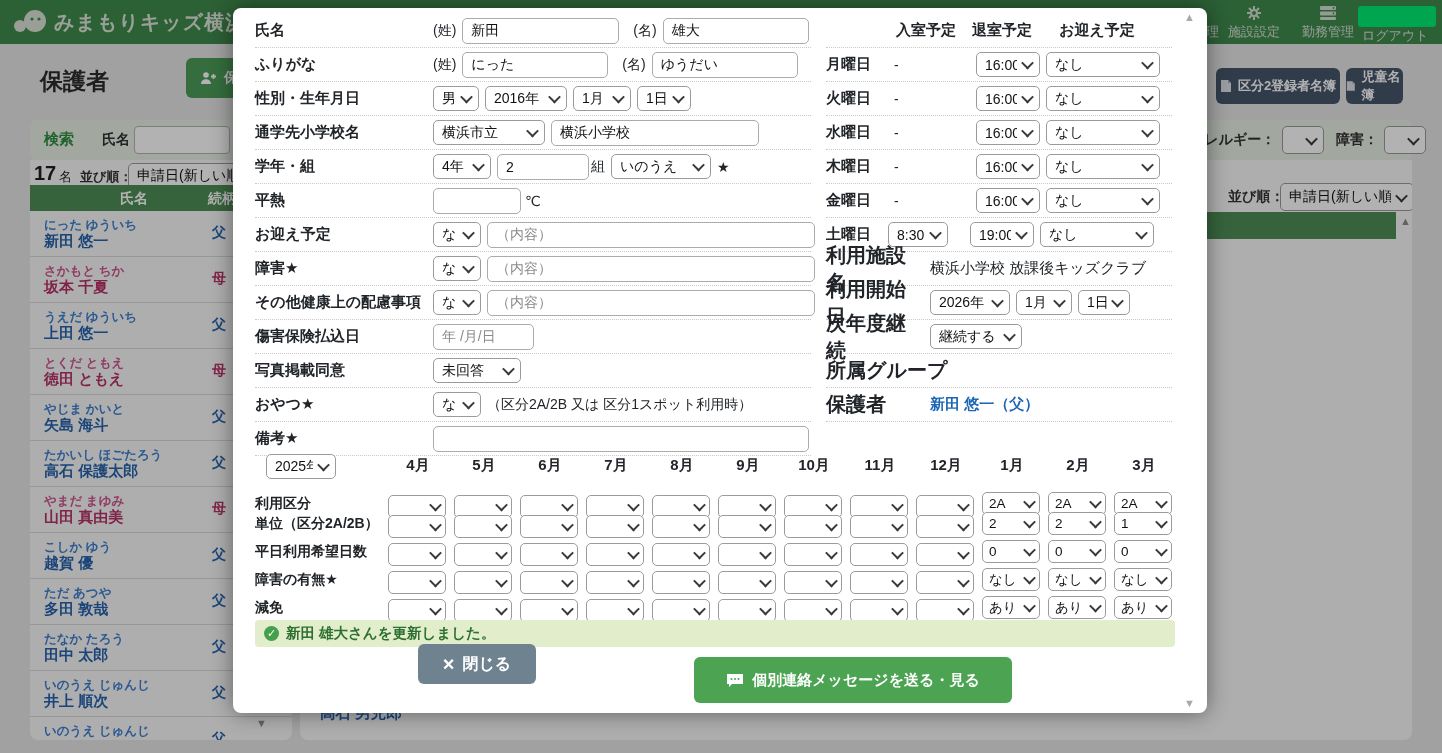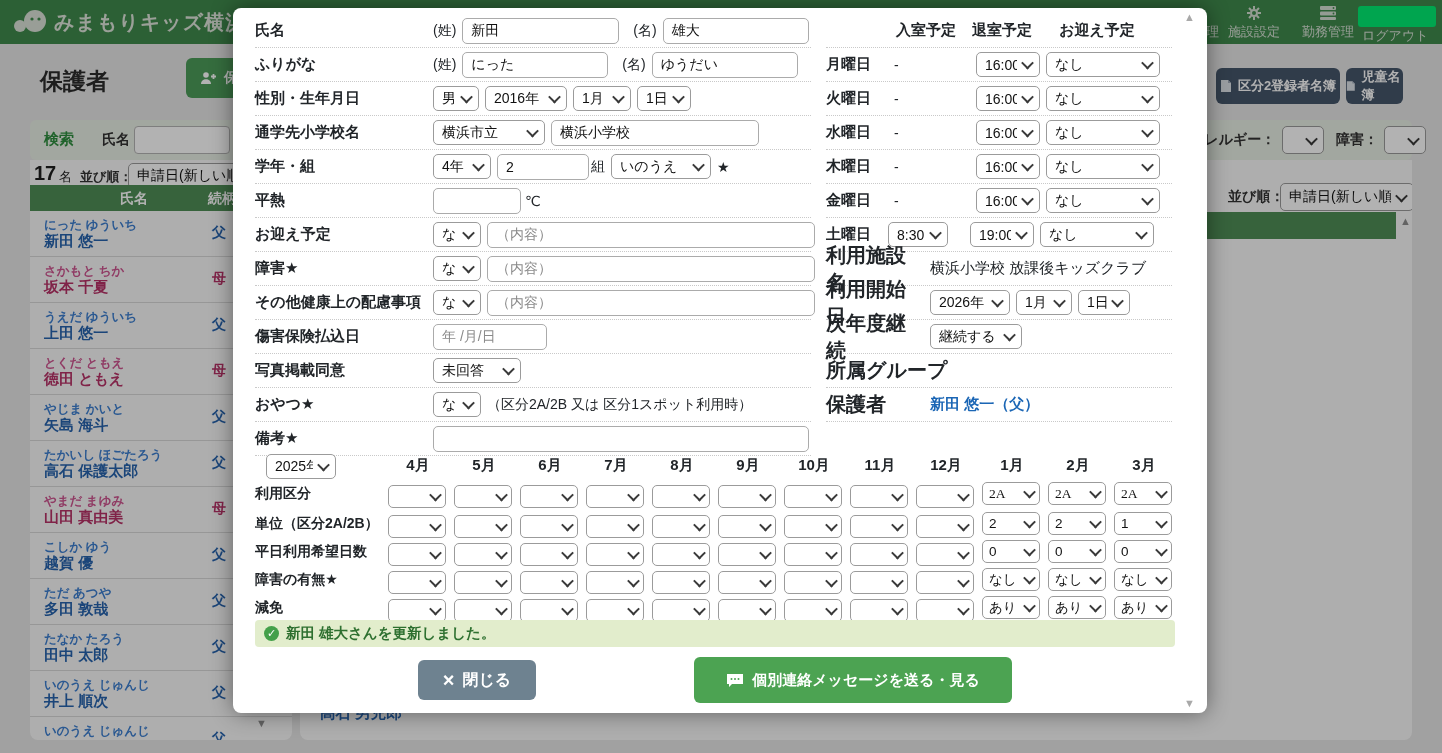--- a/index.html
+++ b/index.html
@@ -322,21 +322,21 @@
       <div class="frow">
         <span class="flabel">その他健康上の配慮事項</span>
         <span class="sel" style="width:48px">
             <span class="st">なし</span>
             <i class="cv"></i>
           </span>
         <span class="inp ph" style="width:328px">（内容）</span>
       </div>
       <div class="frow">
         <span class="flabel">傷害保険払込日</span>
-        <span class="inp ph" style="width:114px">年 /月/日</span>
+        <span class="inp ph" style="width:101px">年 /月/日</span>
       </div>
       <div class="frow">
         <span class="flabel">写真掲載同意</span>
         <span class="sel" style="width:88px">
             <span class="st">未回答</span>
             <i class="cv"></i>
           </span>
       </div>
       <div class="frow">
         <span class="flabel">おやつ★</span>
@@ -484,21 +484,21 @@
           <span class="ghm" style="left: 394px;">8月</span>
           <span class="ghm" style="left: 460px;">9月</span>
           <span class="ghm" style="left: 526px;">10月</span>
           <span class="ghm" style="left: 592px;">11月</span>
           <span class="ghm" style="left: 658px;">12月</span>
           <span class="ghm" style="left: 724px;">1月</span>
           <span class="ghm" style="left: 790px;">2月</span>
           <span class="ghm" style="left: 856px;">3月</span>
         </div>
       <div>
-          <div class="gridrow" style="top: 32px; font-family: Liberation Serif, serif;">
+          <div class="gridrow" style="top: 42px;">
             <span class="grlabel">利用区分</span>
             <span class="gcell" style="left: 133px;"><span class="sel gsel" style="width: 58px;">
                 <span class="st"></span>
                 <i class="cv"></i>
               </span></span>
             <span class="gcell" style="left: 199px;"><span class="sel gsel" style="width: 58px;">
                 <span class="st"></span>
                 <i class="cv"></i>
               </span></span>
             <span class="gcell" style="left: 265px;"><span class="sel gsel" style="width: 58px;">
@@ -747,21 +747,21 @@
               </span></span>
           </div>
         </div>
     </div>
 
     <div class="msgbar">
       <span class="chk"></span>
       <span class="msgtext">新田 雄大さんを更新しました。</span>
     </div>
 
-    <div class="mbtn" style="left:185px;top:652px;width:118px;height:40px;background:#6E8290">
+    <div class="mbtn" style="left:185px;top:636px;width:118px;height:40px;background:#6E8290">
       <span class="xicon"></span>
       <span>閉じる</span>
     </div>
     <div class="mbtn" style="left:461px;top:649px;width:318px;height:46px;background:#4CA352;font-size:15px">
       <svg width="18" height="15" viewBox="0 0 18 15">
         <path d="M1 1h16v10H6l-3 3v-3H1z" fill="#fff"></path>
         <circle cx="5.5" cy="6" r="1" fill="#4CA352"></circle>
           <circle cx="9" cy="6" r="1" fill="#4CA352"></circle>
           <circle cx="12.5" cy="6" r="1" fill="#4CA352"></circle>
       </svg>

